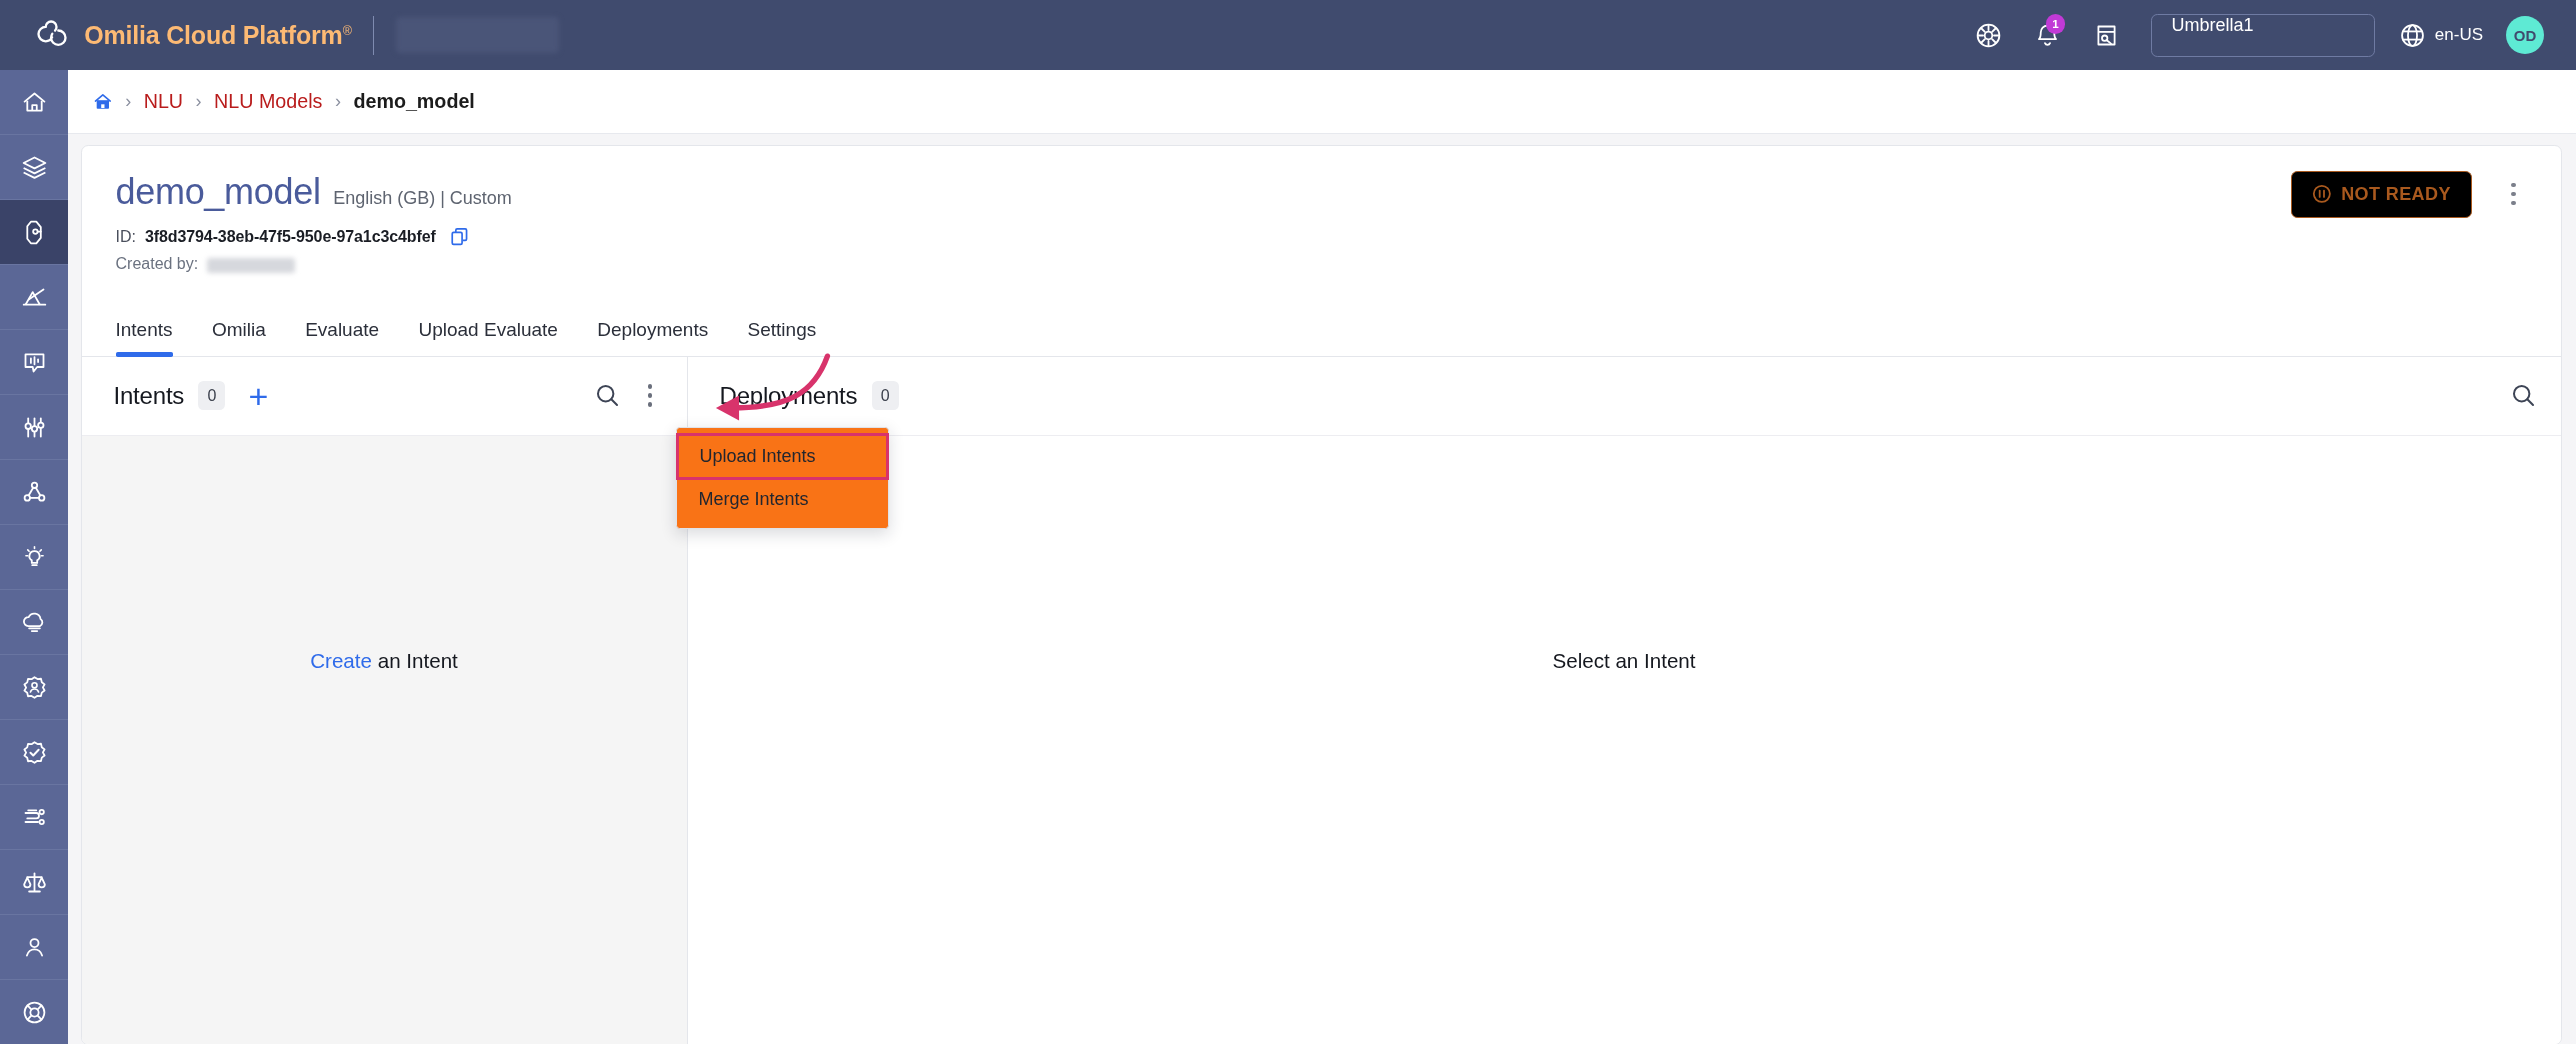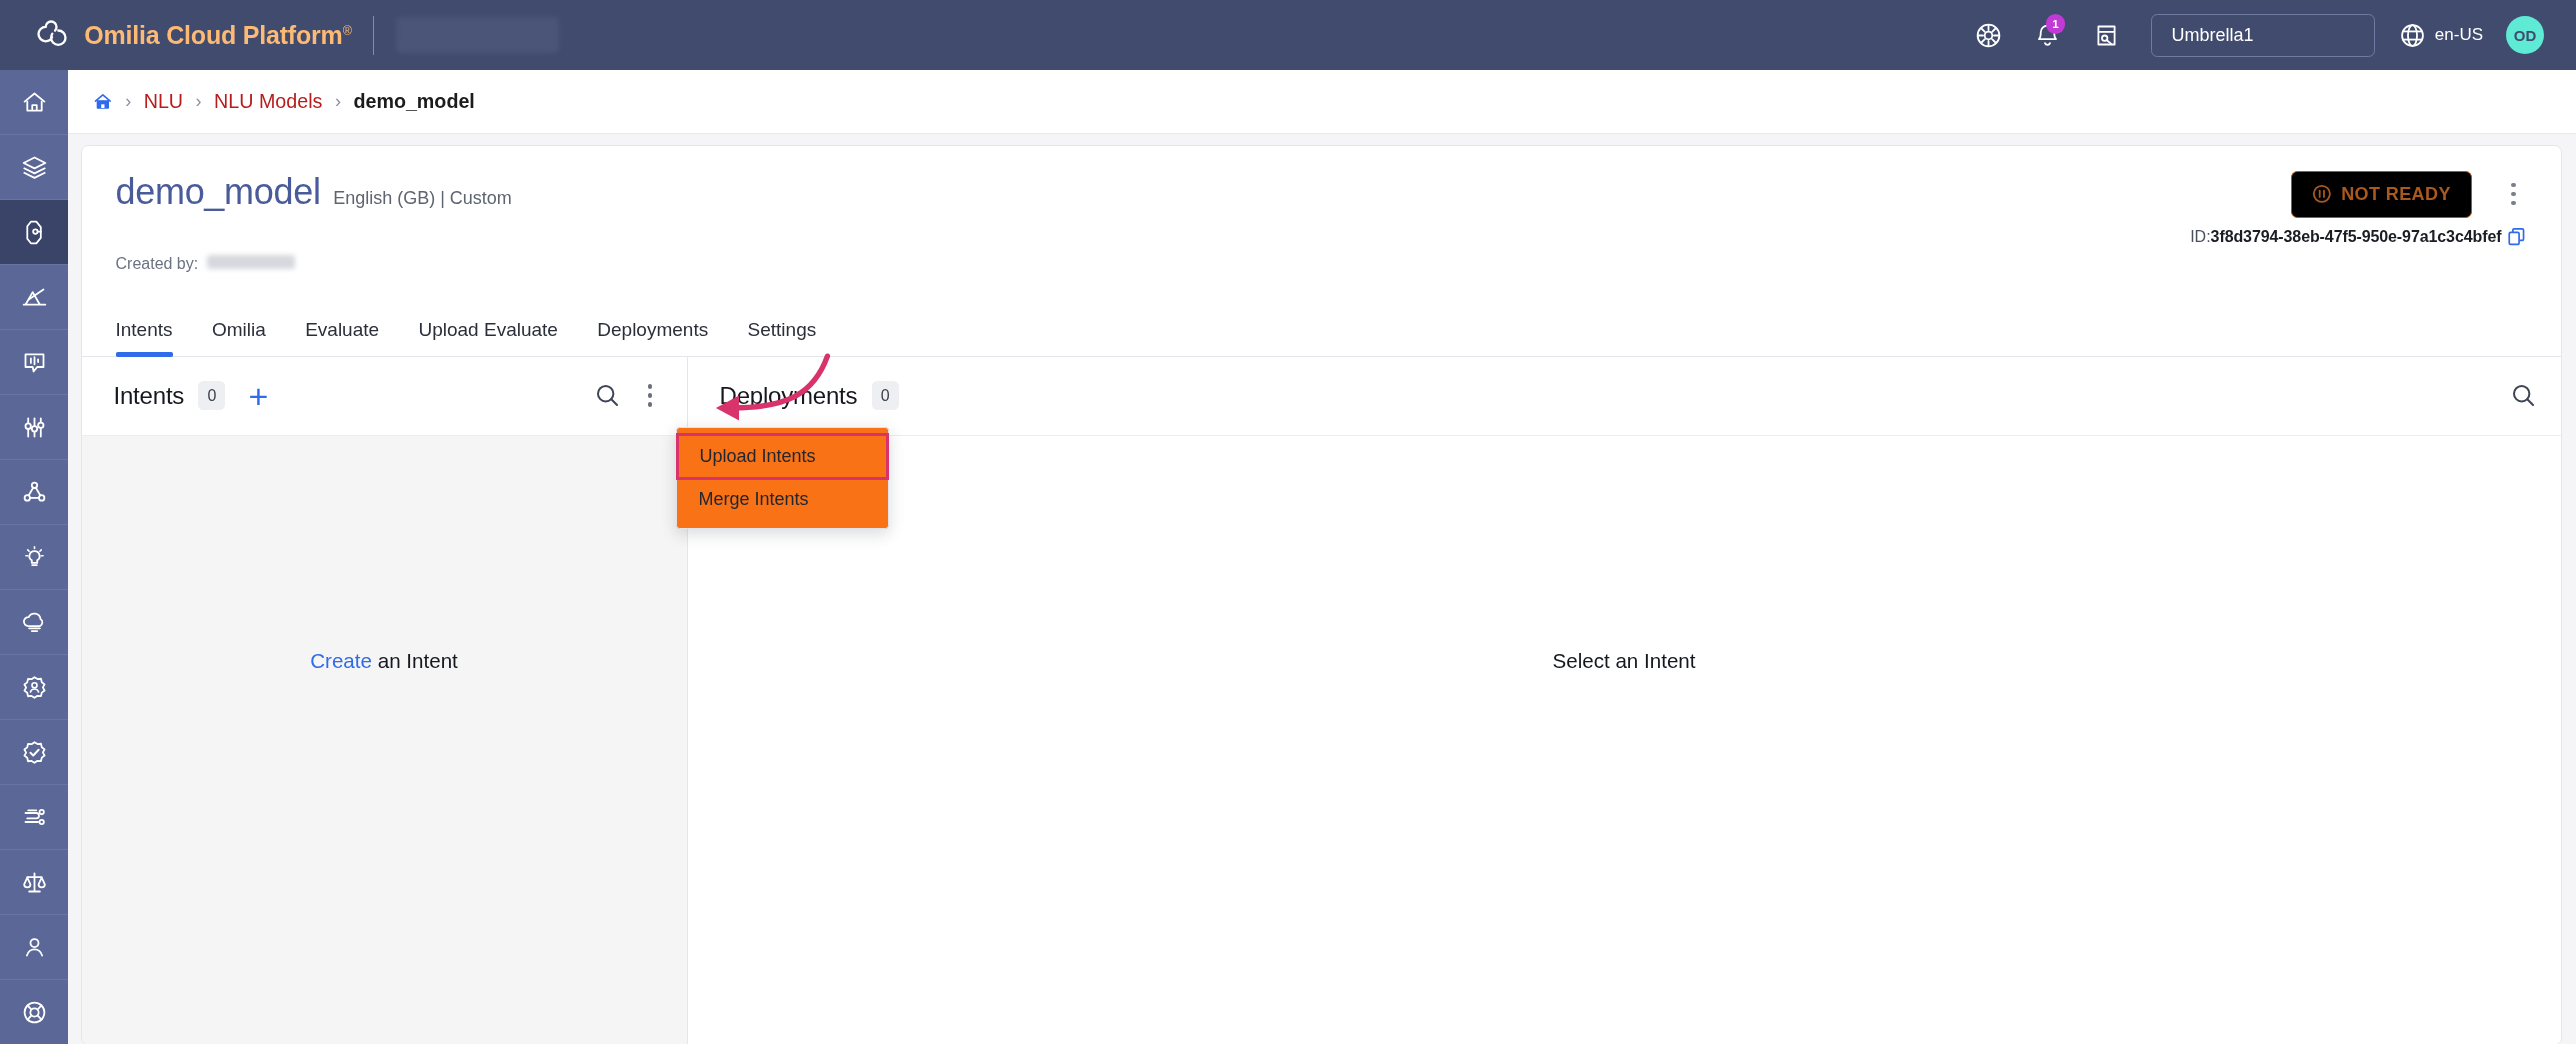--- a/index.html
+++ b/index.html
@@ -51,21 +51,21 @@
     position: absolute; top: -2.7px; right: 0px;
     min-width: 19.7px; height: 19.7px; padding: 0 4.5px;
     border-radius: 9.8px; background: #C13AD6;
     color: #fff; font-size: 11.6px; font-weight: 600;
     display: flex; align-items: center; justify-content: center;
     line-height: 1;
   }
   .tenant-box {
     width: 224px; height: 43px;
     border: 0.9px solid #6F7BA3; border-radius: 6.3px;
-    display: flex; align-items: center;
+    display: flex; align-items: flex-start;
     padding-left: 19.7px; margin-left: 3.6px;
     color: #ffffff; font-size: 18px;
     cursor: pointer;
   }
   .locale {
     display: flex; align-items: center; gap: 8px;
     color: #ffffff; font-size: 17px; cursor: pointer;
   }
   .avatar {
     width: 38px; height: 38px; border-radius: 50%;
@@ -125,26 +125,26 @@
   .model-head {
     padding: 25px 34px 0 34px; position: relative;
   }
   .model-title-row { display: flex; align-items: baseline; gap: 12.5px; }
   .model-title {
     font-size: 36px; font-weight: 400;
     color: #4A5B9B; letter-spacing: -0.3px;
   }
   .model-sub { font-size: 18px; color: #5e6470; }
   .model-id-row {
-    margin-top: 14.3px; display: flex; align-items: center;  justify-content: flex-end;
+    margin-top: 14.3px; display: flex; align-items: center; gap: 9px;
   }
   .id-label { font-size: 16px; color: #4a4f5c; }
   .id-value { font-size: 16px; color: #1a1d24; font-weight: 600; letter-spacing: -0.1px; }
   .copy-icon { cursor: pointer; display: flex; margin-left: 5.4px; }
-  .created-row { margin-top: 8px; display: flex; align-items: flex-start; gap: 9px; }
+  .created-row { margin-top: 8px; display: flex; align-items: flex-end; gap: 9px; }
   .created-label { font-size: 16px; color: #6b7280; }
   .created-value {
     width: 88px; height: 14.3px; background: #d6d8dd;
     border-radius: 2.7px; filter: blur(2.7px);
   }
 
   .status-area {
     position: absolute; top: 25px; right: 32px;
     display: flex; align-items: center; gap: 27px;
   }

